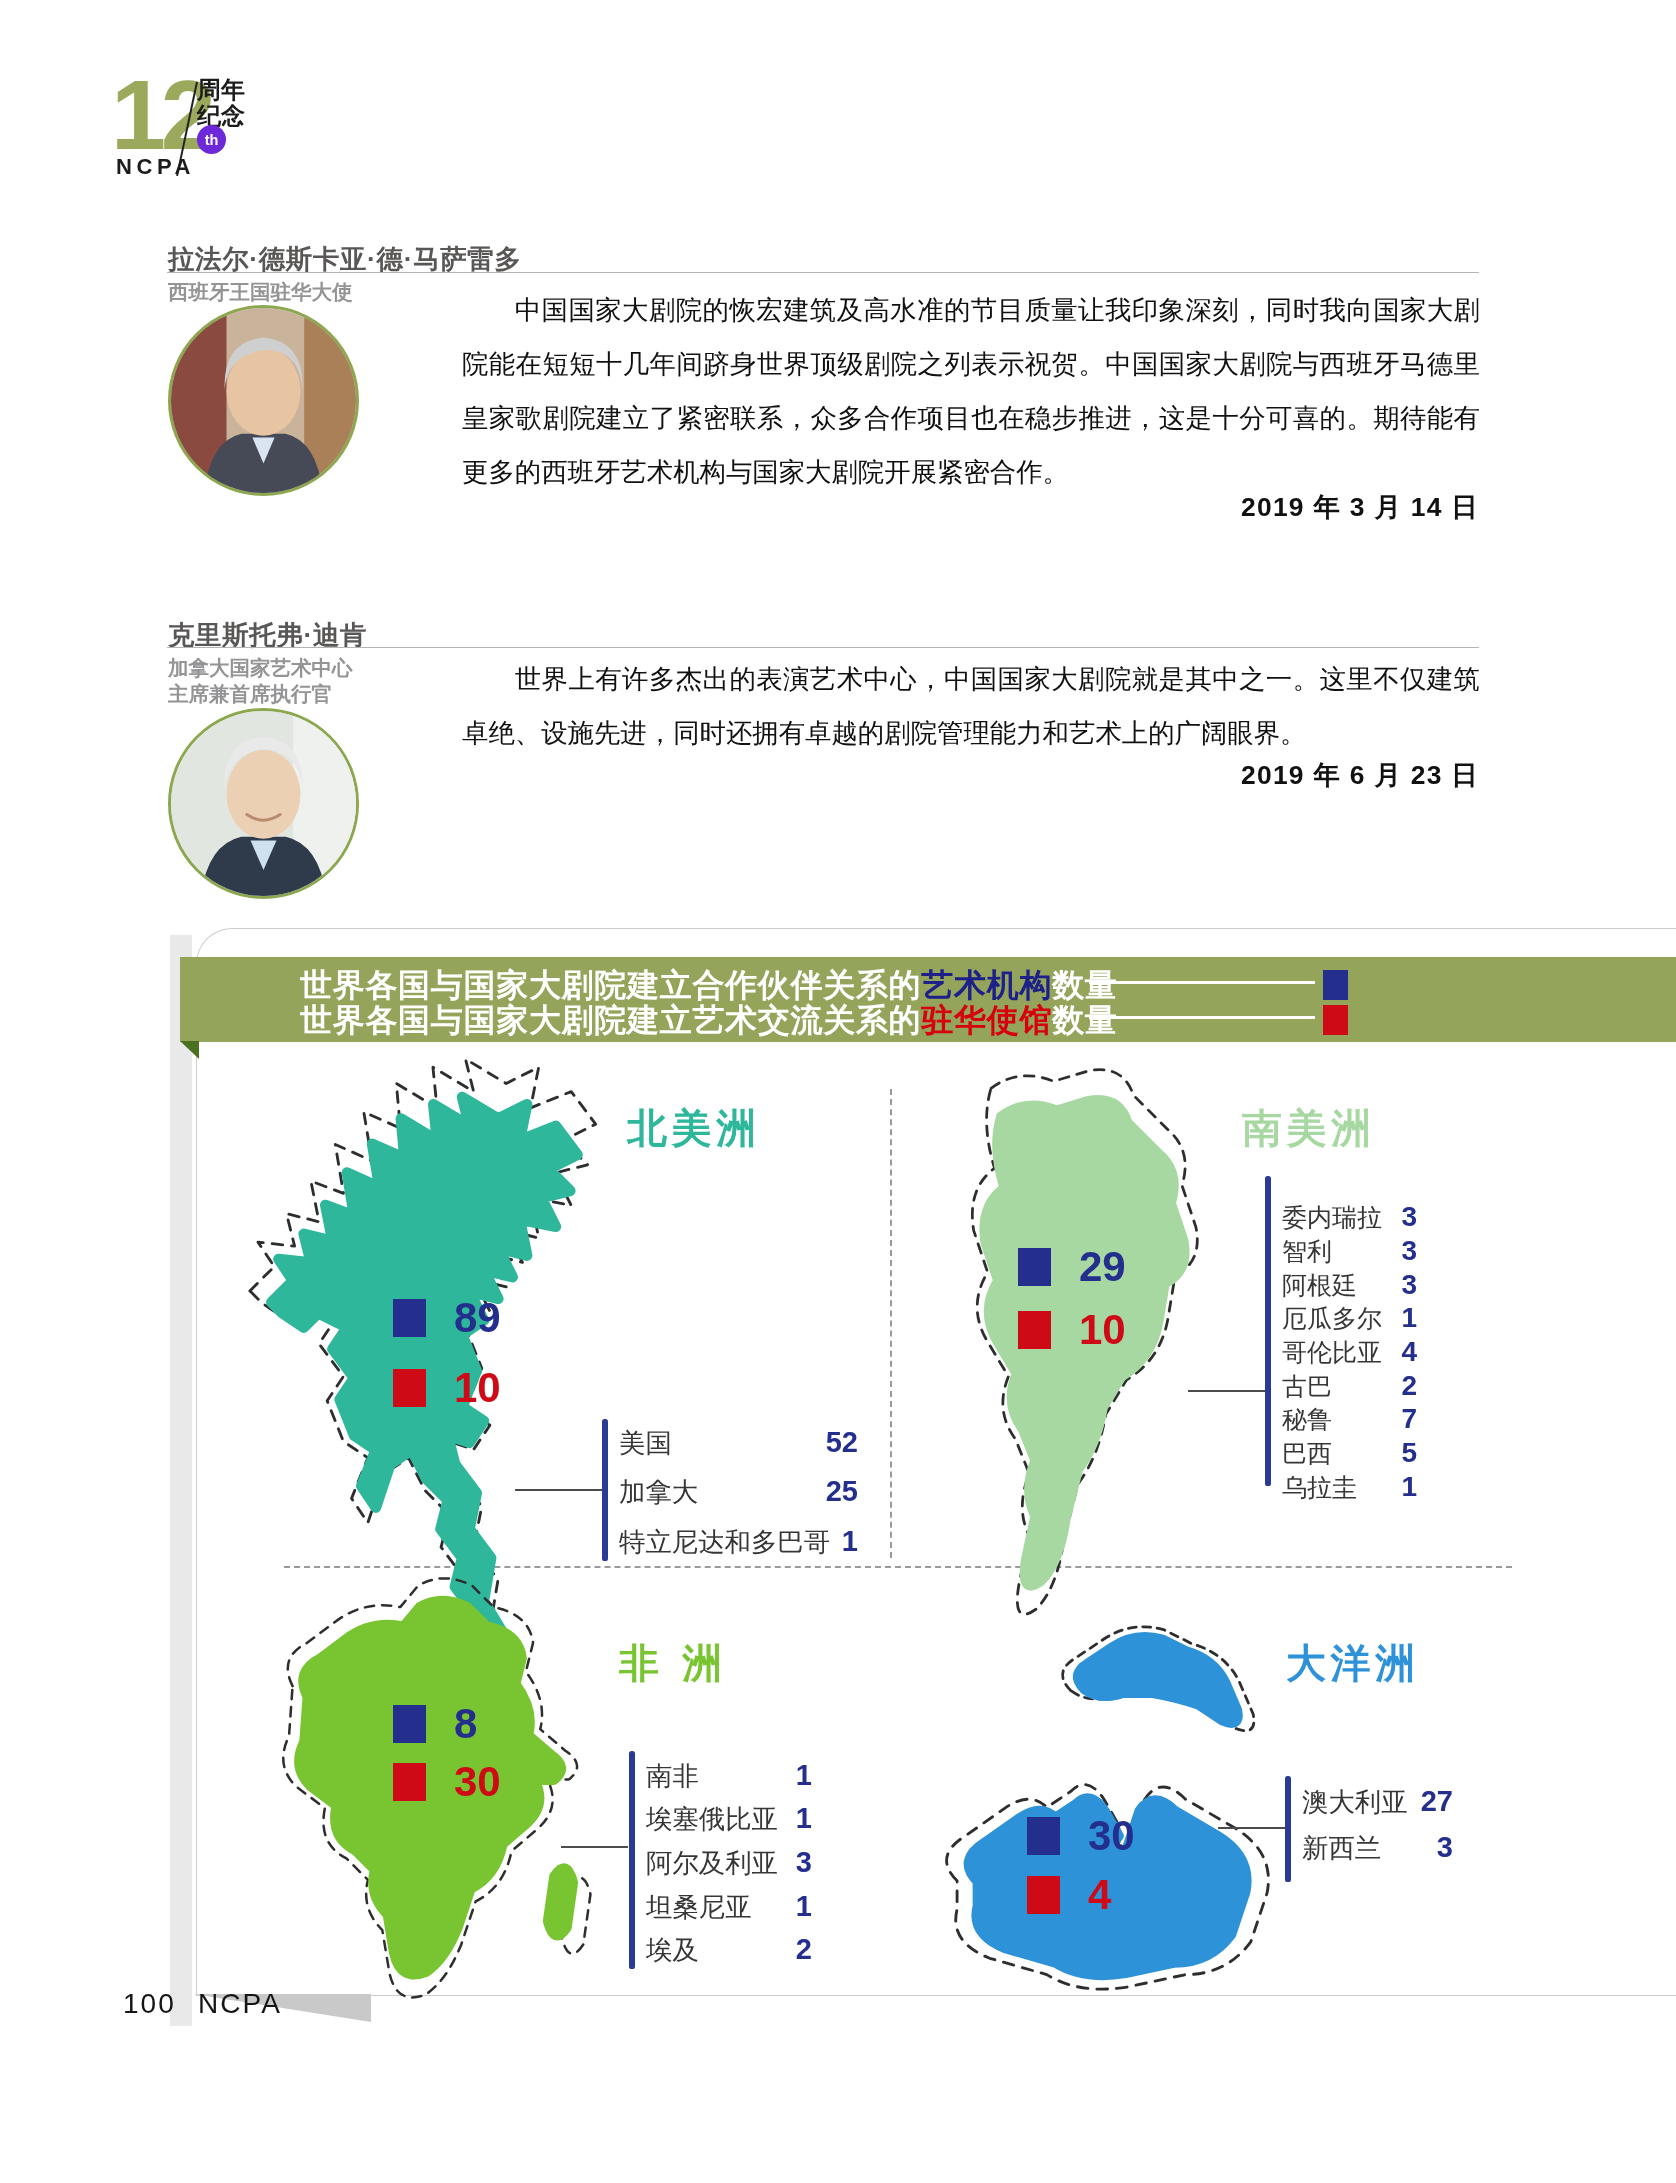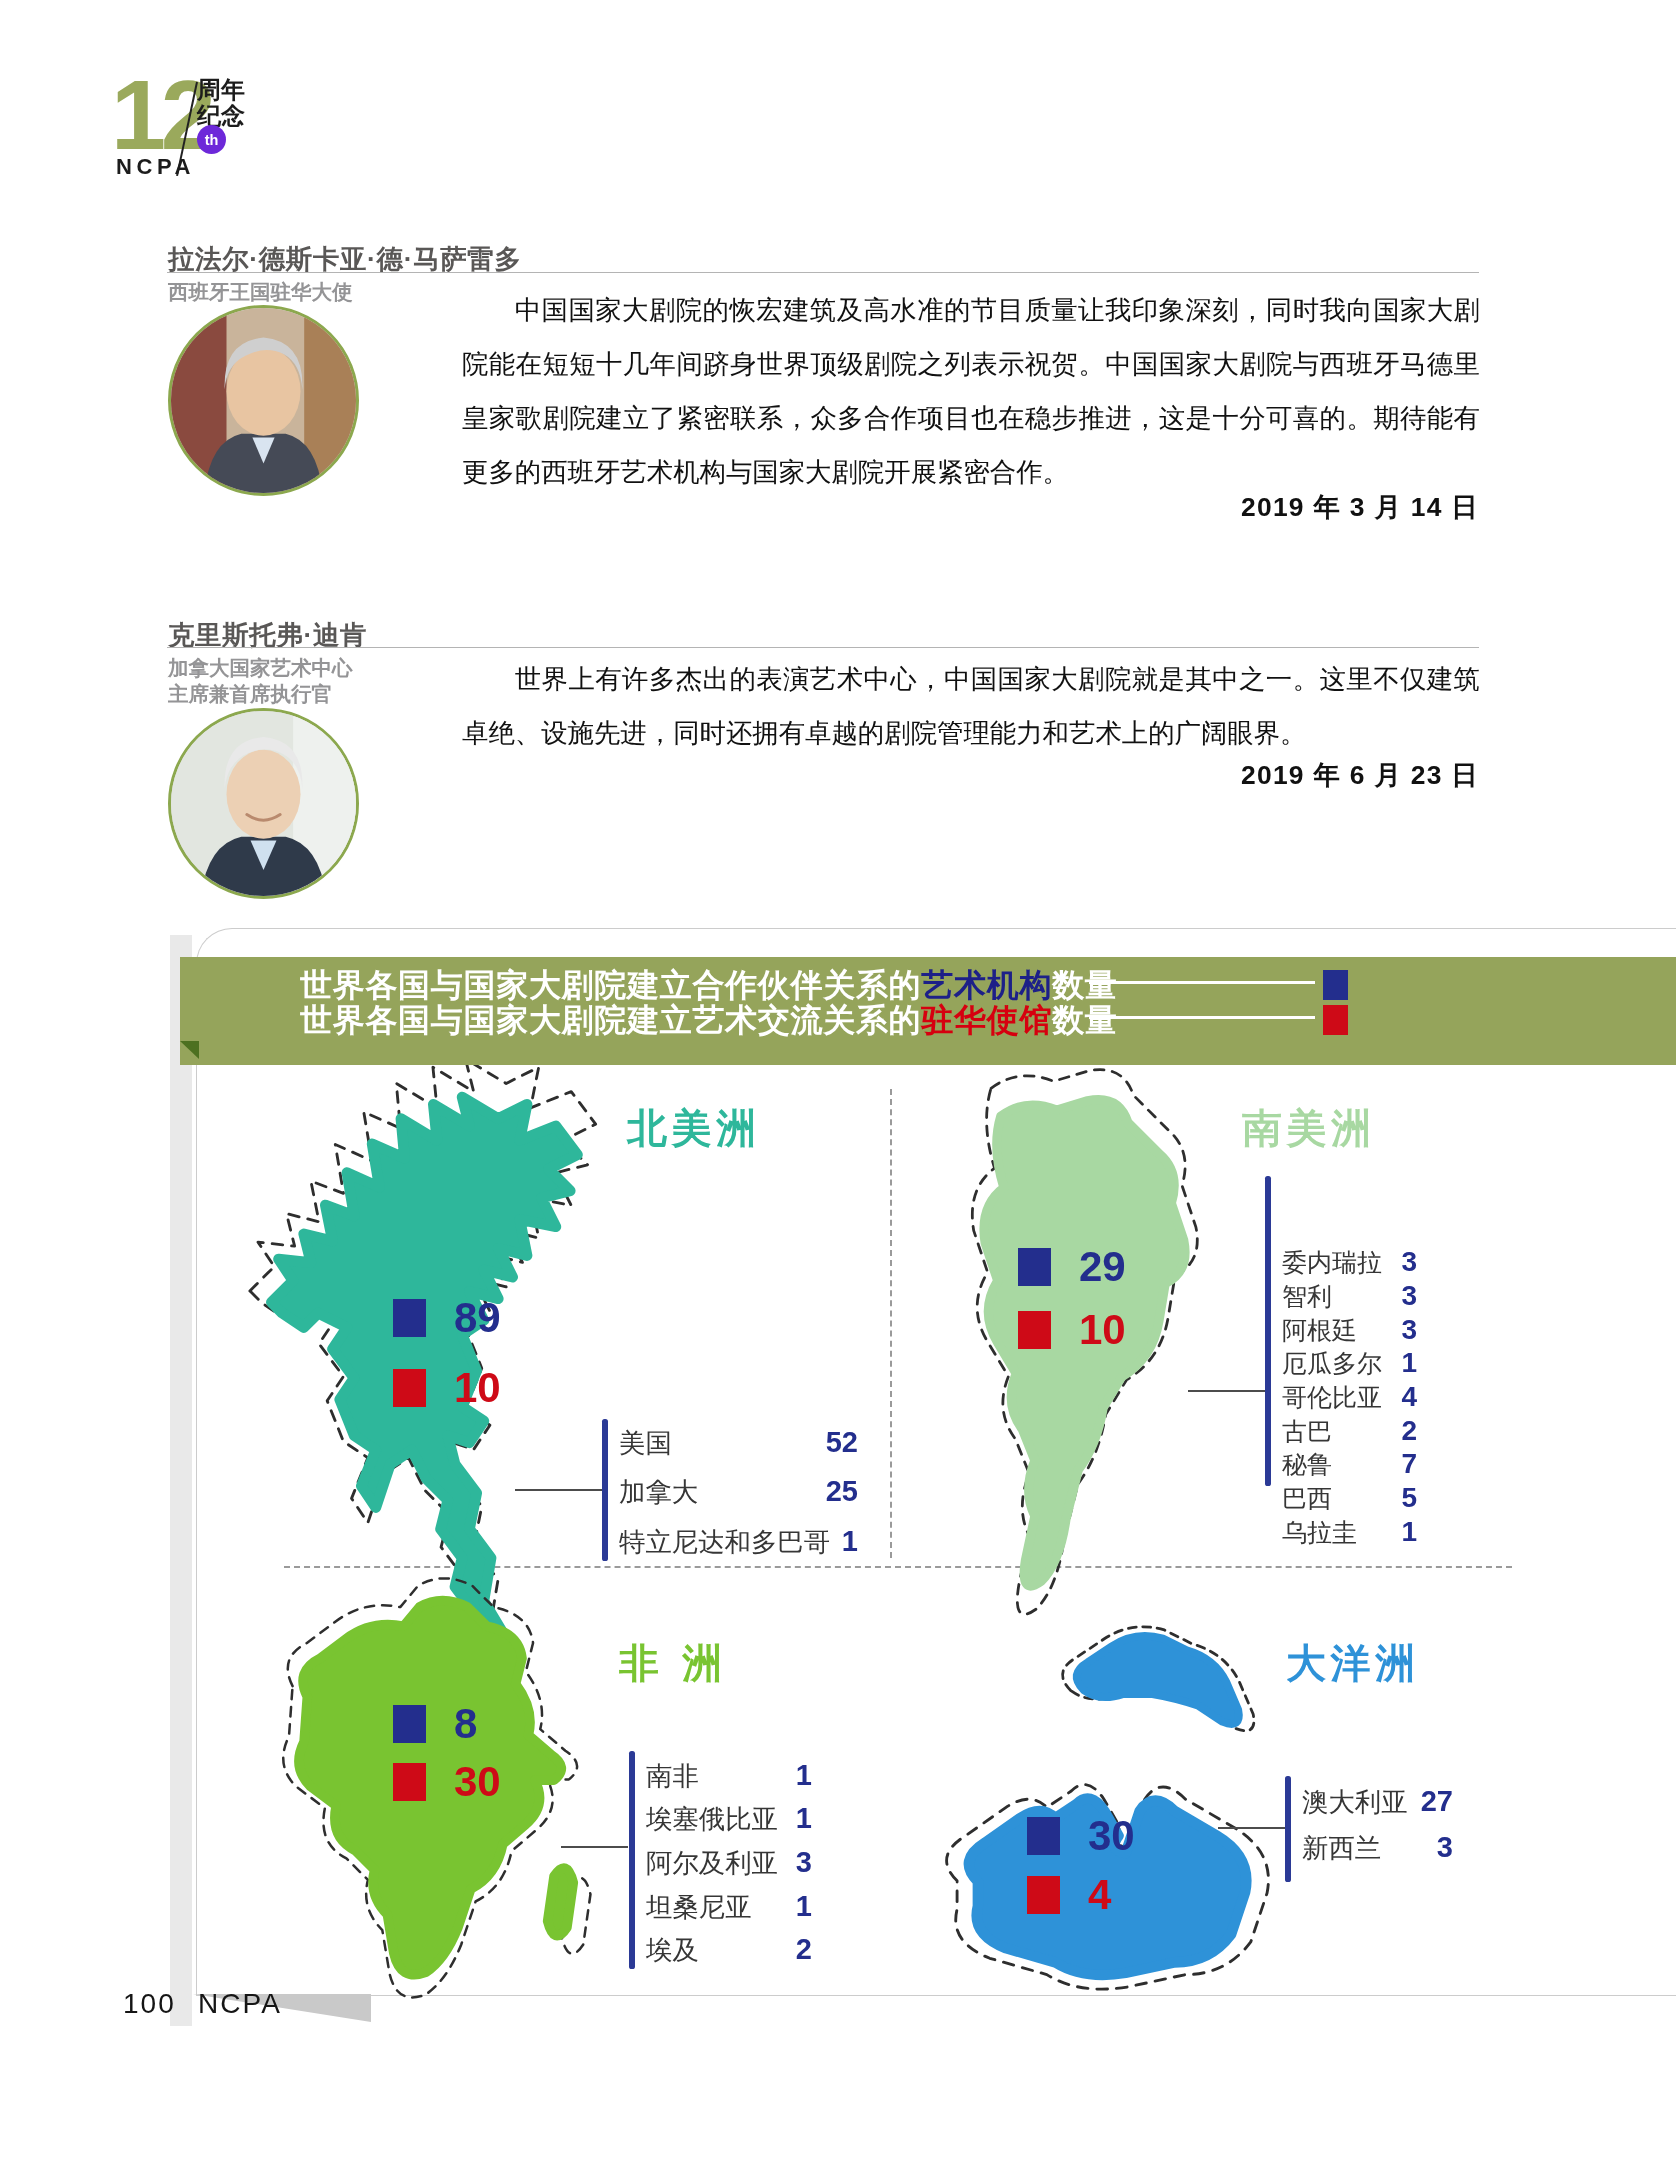--- a/index.html
+++ b/index.html
@@ -25,21 +25,21 @@
          text-align:justify;color:#111;}
   .quote p{margin:0;text-indent:2em;}
   .t-date{right:197px;font-size:26.4px;font-weight:600;letter-spacing:1.3px;color:#111;}
 
   
   .side-strip{left:170px;top:935px;width:22.4px;height:1091px;background:#e9e9e9;}
   .card{left:196px;top:928px;width:1480px;height:1066px;background:#fff;
         border:1.3px solid #cccccc;border-right:none;border-radius:36px 0 0 0;}
   .bottom-wedge{left:193px;top:1994px;width:178px;height:28px;background:#c9c9c9;
         clip-path:polygon(0 0,100% 0,100% 100%);}
-  .ribbon{left:180px;top:957px;width:1496px;height:108px;background:#95A45B;z-index:30;}
+  .ribbon{left:180px;top:957px;width:1496px;height:85px;background:#95A45B;z-index:30;}
   .ribbon-fold{left:180px;top:1041px;width:19px;height:18px;background:#4D7020;
         clip-path:polygon(0 0,100% 0,100% 100%);z-index:30;}
   .ribbon-row{position:absolute;left:120px;font-size:32px;font-weight:700;color:#fff;letter-spacing:0.7px;white-space:nowrap;}
   .hl-inst{color:#1D2088;}
   .hl-emb{color:#D6000F;}
   .ribbon-rule{position:absolute;background:#fff;height:2.6px;width:226px;left:909px;z-index:31;}
   .ribbon-sq{position:absolute;left:1143px;width:25px;height:30px;z-index:31;}
 
   .vdivider{left:890px;top:1089px;height:469px;width:0;border-left:2px dashed #9a9a9a;z-index:5;}
   .hdivider{left:284px;top:1566px;width:1228px;height:0;border-top:2px dashed #9a9a9a;z-index:5;}
@@ -191,21 +191,21 @@
   <div class="abs mleg" style="left:1018px;top:1248px;">
     <span class="sq" style="background:#232E8D;"></span>
     <span class="mnum" style="color:#232E8D;">29</span>
   </div>
   <div class="abs mleg" style="left:1018px;top:1311px;">
     <span class="sq" style="background:#CE0A17;"></span>
     <span class="mnum" style="color:#CE0A17;">10</span>
   </div>
   <div class="abs connector" style="left:1188px;top:1390px;width:77px;"></div>
   <div class="abs lbar" style="left:1265px;top:1176px;height:310px;"></div>
-  <div class="abs clist clist-sm" style="left:1282px;top:1241px;width:135px;height:310px;">
+  <div class="abs clist clist-sm" style="left:1282px;top:1196px;width:135px;height:310px;">
     <div class="crow" style="top:5.3px;">
       <span class="cname">委内瑞拉</span>
       <span class="cnum">3</span>
     </div>
     <div class="crow" style="top:39px;">
       <span class="cname">智利</span>
       <span class="cnum">3</span>
     </div>
     <div class="crow" style="top:73px;">
       <span class="cname">阿根廷</span>

